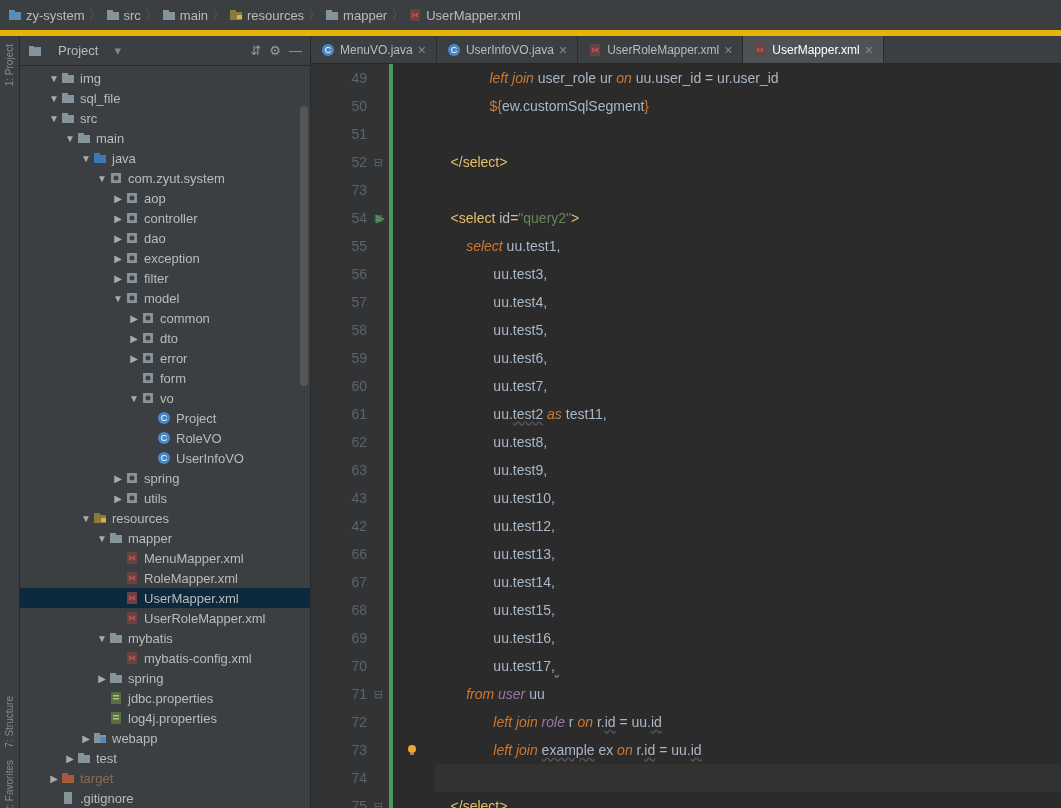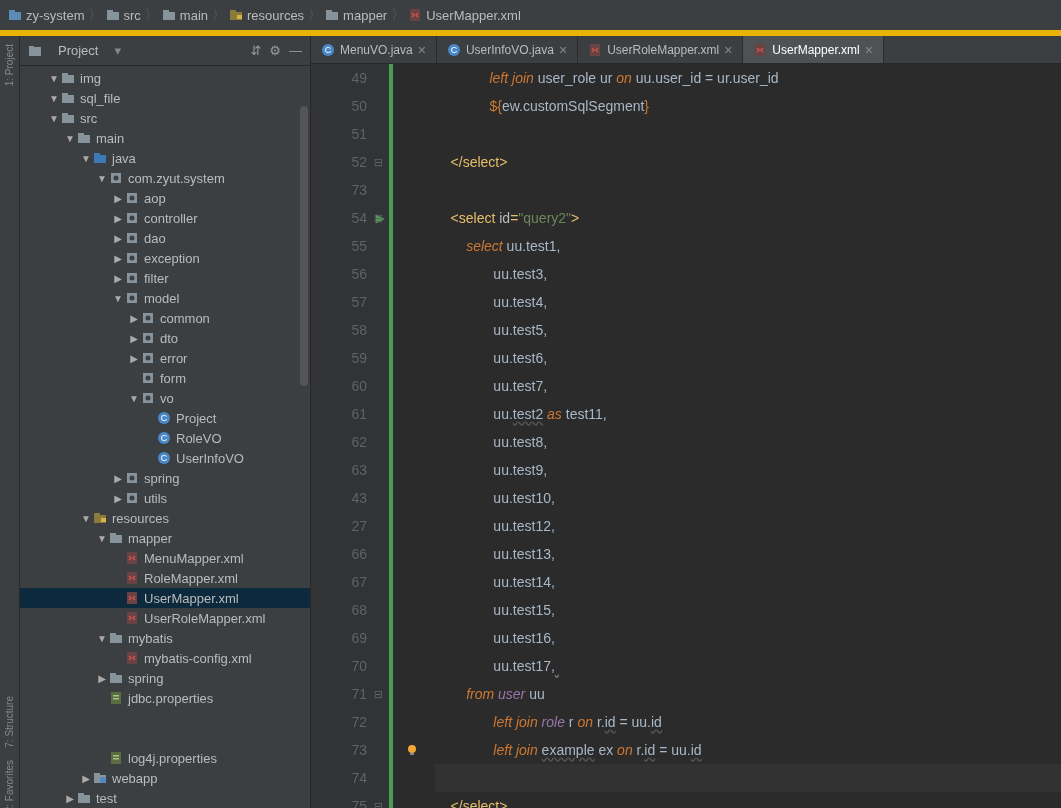--- a/index.html
+++ b/index.html
@@ -477,21 +477,21 @@
           <span class="chev"></span>
           <span class="ic">
             <svg width="14" height="14">
               <rect x="2" y="1" width="10" height="12" fill="#5b6b42"></rect>
               <rect x="4" y="4" width="6" height="1.5" fill="#a2c783"></rect>
               <rect x="4" y="7" width="6" height="1.5" fill="#a2c783"></rect>
             </svg>
           </span>
           <span class="lbl">jdbc.properties</span>
         </div>
-        <div class="tree-row" style="padding-left: 76px; margin-top: 40px;">
+        <div class="tree-row" style="padding-left: 76px;">
           <span class="chev"></span>
           <span class="ic">
             <svg width="14" height="14">
               <rect x="2" y="1" width="10" height="12" fill="#5b6b42"></rect>
               <rect x="4" y="4" width="6" height="1.5" fill="#a2c783"></rect>
               <rect x="4" y="7" width="6" height="1.5" fill="#a2c783"></rect>
             </svg>
           </span>
           <span class="lbl">log4j.properties</span>
         </div>
@@ -604,21 +604,21 @@
           <div class="ln">55</div>
           <div class="ln">56</div>
           <div class="ln">57</div>
           <div class="ln">58</div>
           <div class="ln">59</div>
           <div class="ln">60</div>
           <div class="ln">61</div>
           <div class="ln">62</div>
           <div class="ln">63</div>
           <div class="ln">43</div>
-          <div class="ln">27</div>
+          <div class="ln">42</div>
           <div class="ln">66</div>
           <div class="ln">67</div>
           <div class="ln">68</div>
           <div class="ln">69</div>
           <div class="ln">70</div>
           <div class="ln">71<span class="fold">⊟</span></div>
           <div class="ln">72</div>
           <div class="ln">73<span class="bulb">
               <svg width="14" height="14">
                 <circle cx="7" cy="6" r="4" fill="#f0a732"></circle>

